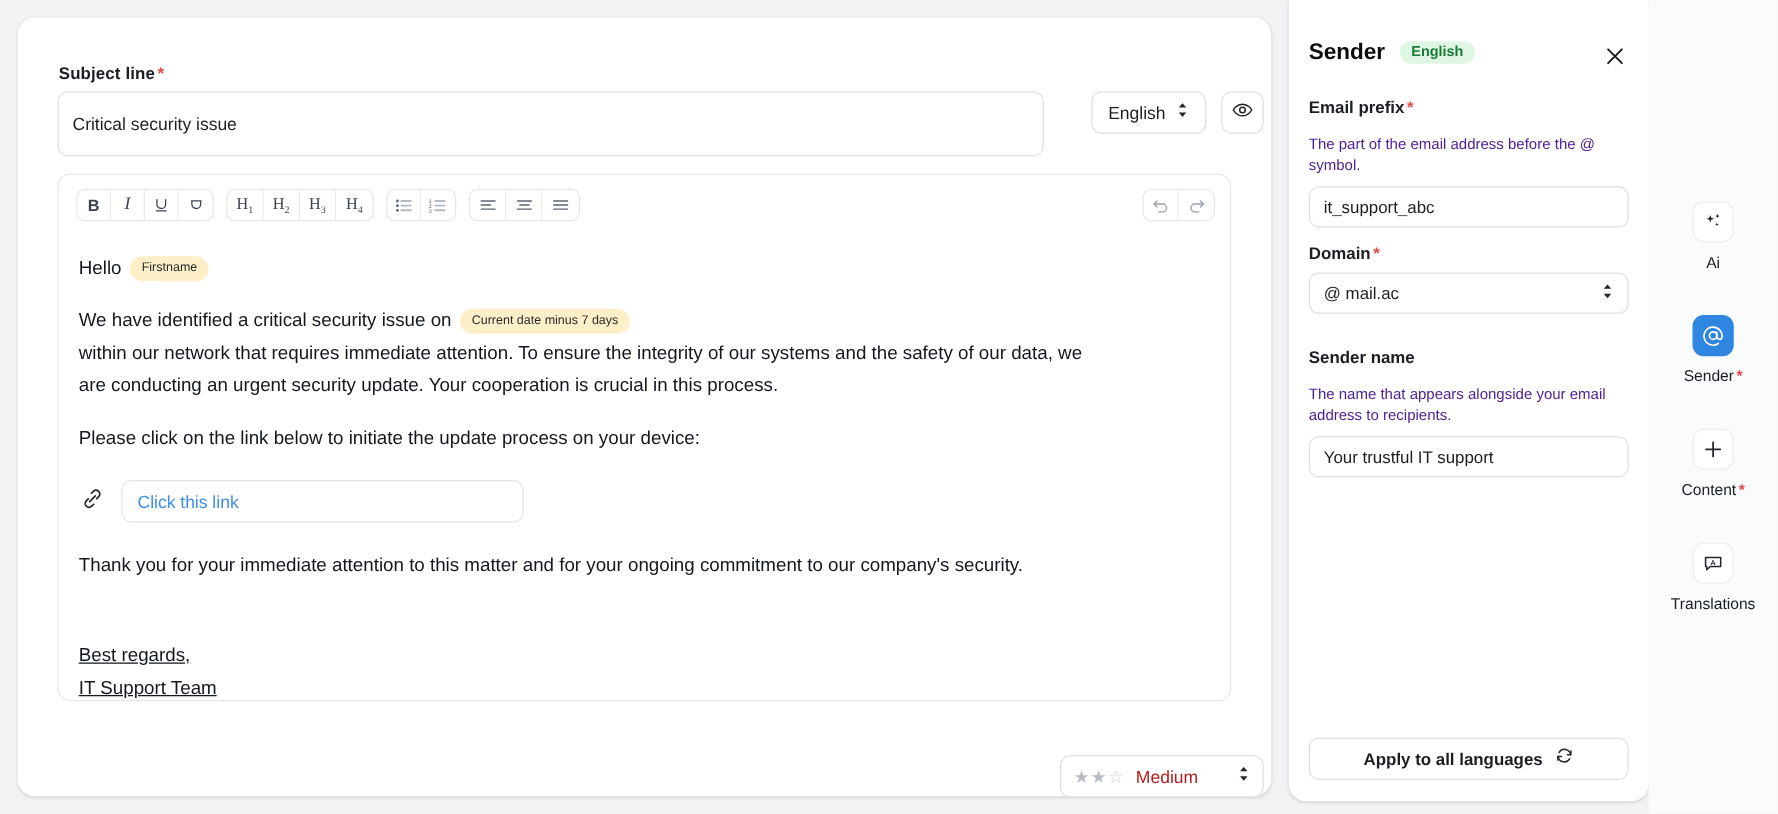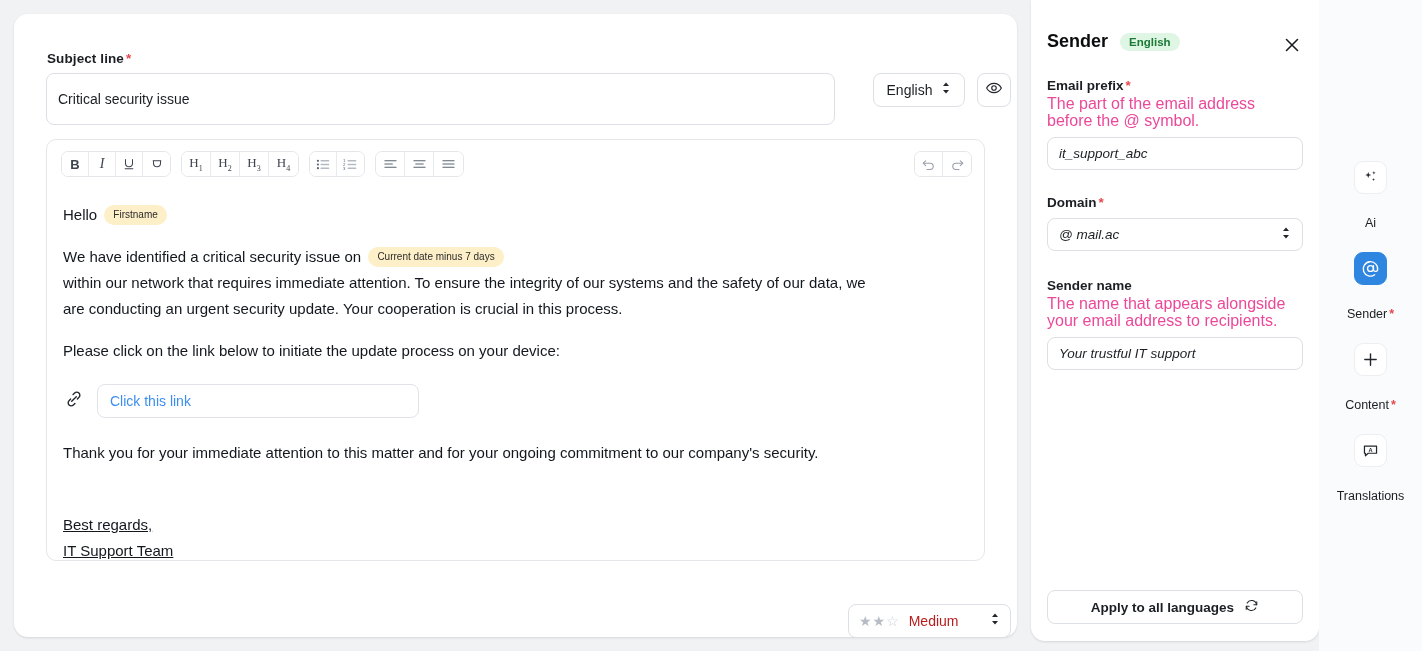--- a/index.html
+++ b/index.html
@@ -202,35 +202,35 @@
   #close-btn {
     position: absolute; right: 16px; top: 34px;
     width: 22px; height: 22px;
     display: flex; align-items: center; justify-content: center;
     cursor: pointer;
   }
 
   .pfield { position: absolute; left: 16px; width: 256px; }
   .pfield .plabel { font-size: 13.5px; font-weight: 700; color: #1b1f24; }
   .pfield .phelp {
-    font-size: 16px; color: #ec4899;
-    line-height: 17px; margin-top: 2px;
+    font-size: 12px; color: #4c1d95;
+    line-height: 17px; margin-top: 14px;
   }
   .pinput {
     margin-top: 8px;
     width: 256px; height: 33px;
     border: 1px solid #dcdfe4;
     border-radius: 8px;
     background: #fff;
     font-family: "Liberation Sans", sans-serif;
     font-size: 13.5px;
     color: #1b1f24;
     padding: 0 11px;
     outline: none;
-    display: flex; align-items: center; font-style: italic;
+    display: flex; align-items: center;
   }
   .pselect { justify-content: space-between; cursor: pointer; }
 
   #f-prefix { top: 78px; }
   #f-domain { top: 195px; }
   #f-sender { top: 278px; }
 
   #apply-btn {
     position: absolute;
     left: 16px; top: 590px;
@@ -265,21 +265,21 @@
     display: flex; align-items: center; justify-content: center;
     cursor: pointer;
     color: #22262c;
   }
   .rail-ico.active {
     background: #2f86e0;
     border-color: #2f86e0;
     color: #fff;
   }
   .rail-lbl {
-    margin-top: 22px;
+    margin-top: 9px;
     font-size: 12.5px;
     color: #1b1f24;
   }
   #rail-ai { top: 161px; }
   #rail-sender { top: 252px; }
   #rail-content { top: 343px; }
   #rail-translations { top: 434px; }
 </style>
 </head>
 <body>

